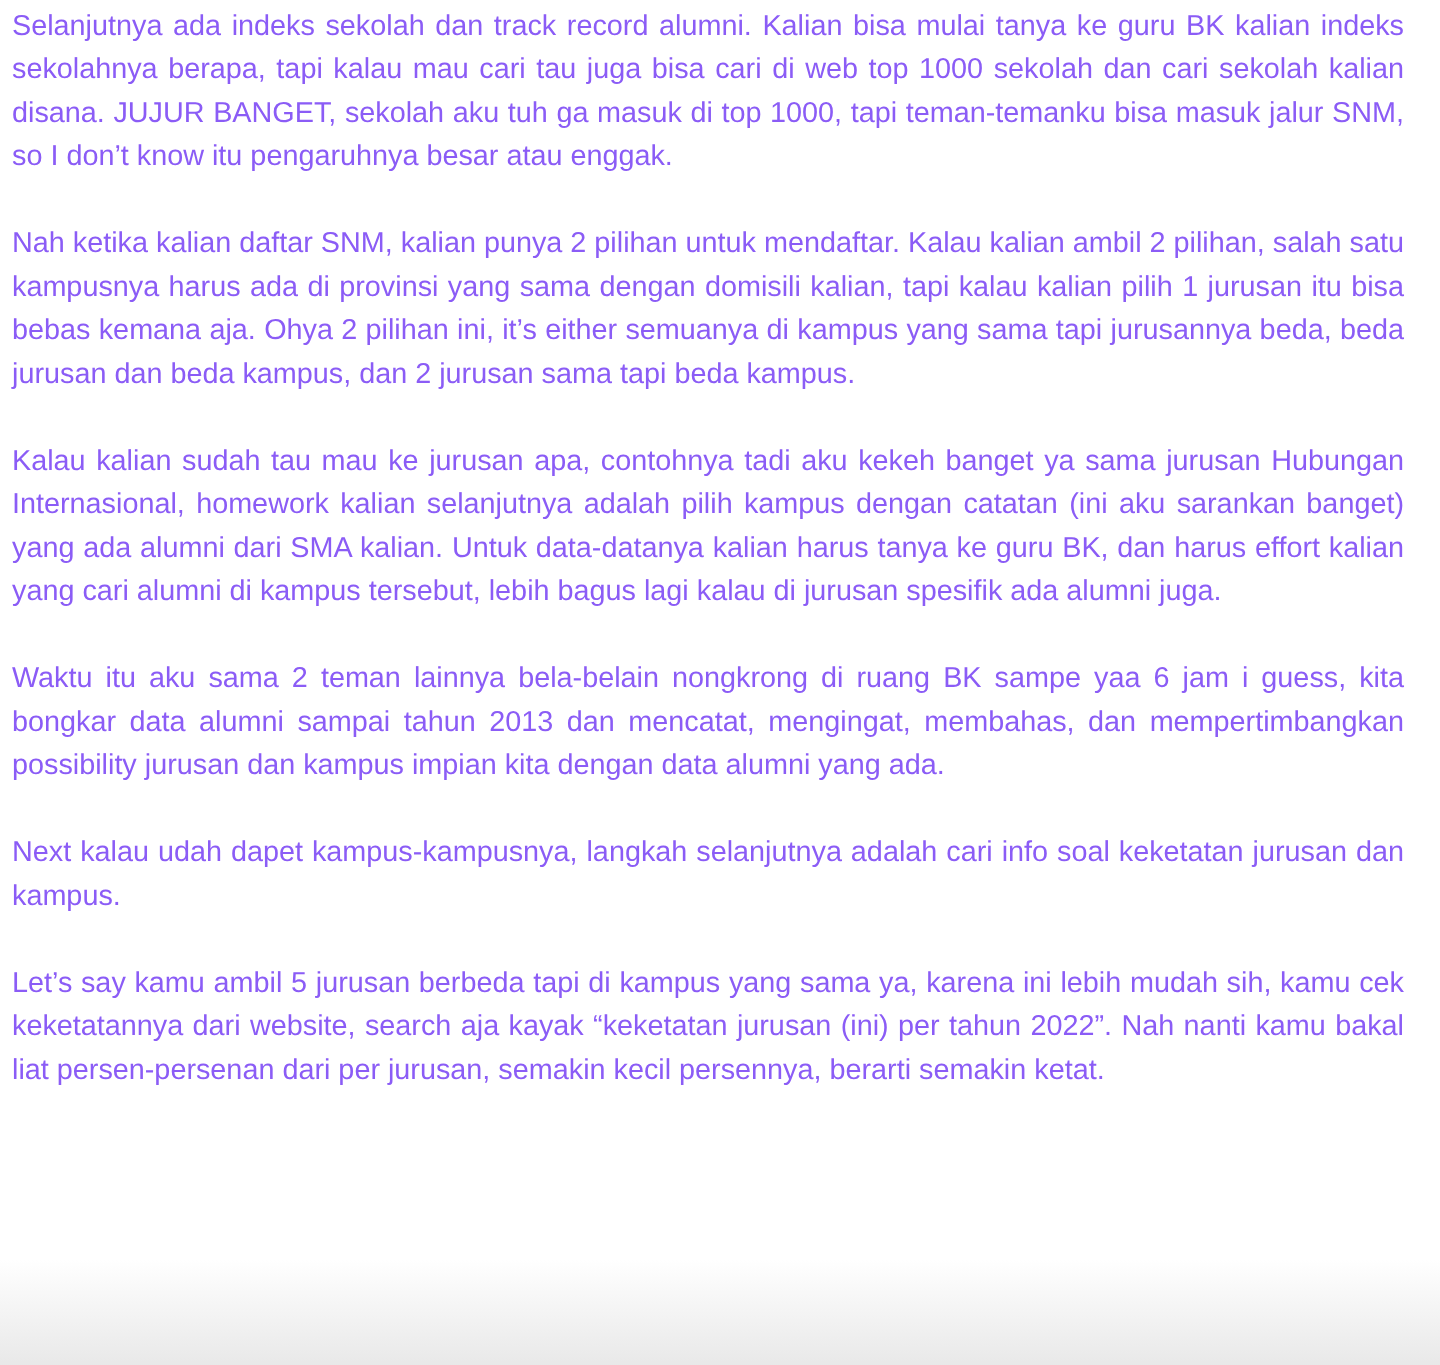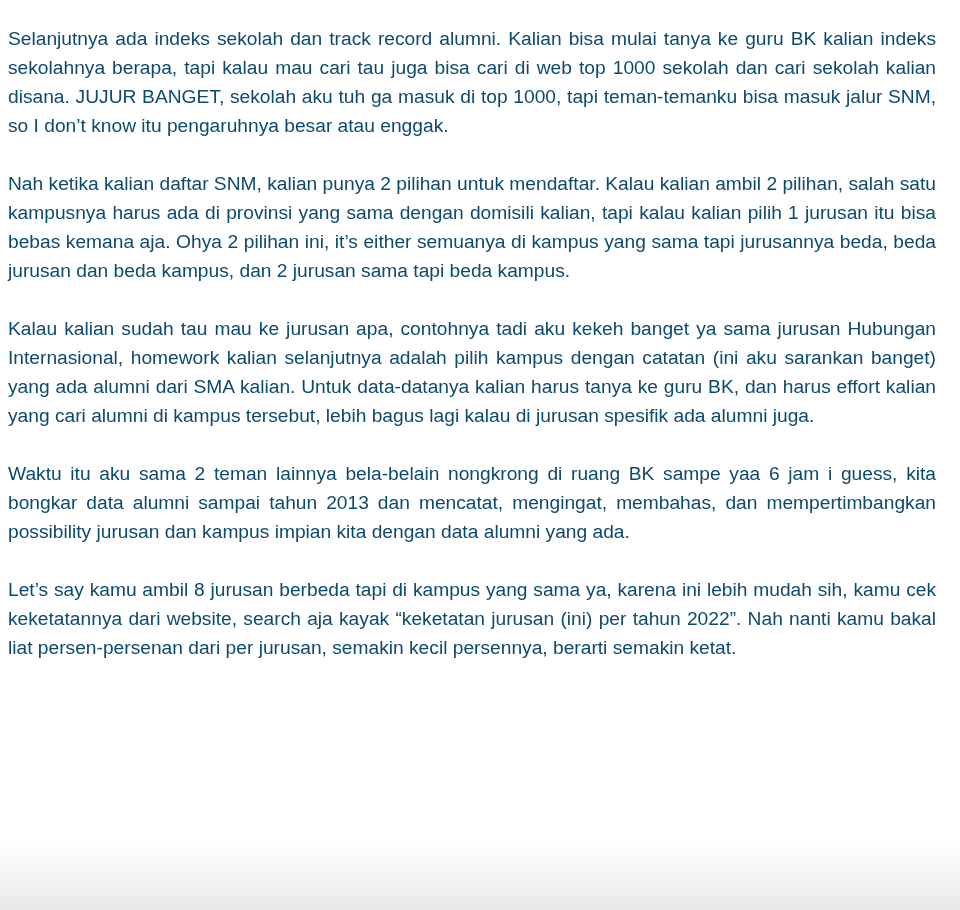--- a/index.html
+++ b/index.html
@@ -9,26 +9,26 @@
     }
     body {
       width: 960px;
       height: 910px;
       overflow: hidden;
       position: relative;
     }
     .doc {
       position: absolute;
       left: 8px;
-      top: 24px;
+      top: 3px;
       width: 928px;
       font-family: "Liberation Sans", sans-serif;
       font-size: 19.2px;
       line-height: 29px;
-      color: #0c4a6e;
+      color: #8b5cf6;
     }
     .para {
       margin: 0 0 29px 0;
       text-align: justify;
       text-align-last: left;
     }
     .bottom-fade {
       position: absolute;
       left: 0;
       right: 0;
@@ -39,16 +39,17 @@
     }
   </style>
 </head>
 <body>
 
 <div class="doc">
   <p class="para">Selanjutnya ada indeks sekolah dan track record alumni. Kalian bisa mulai tanya ke guru BK kalian indeks sekolahnya berapa, tapi kalau mau cari tau juga bisa cari di web top 1000 sekolah dan cari sekolah kalian disana. JUJUR BANGET, sekolah aku tuh ga masuk di top 1000, tapi teman-temanku bisa masuk jalur SNM, so I don’t know itu pengaruhnya besar atau enggak.</p>
   <p class="para">Nah ketika kalian daftar SNM, kalian punya 2 pilihan untuk mendaftar. Kalau kalian ambil 2 pilihan, salah satu kampusnya harus ada di provinsi yang sama dengan domisili kalian, tapi kalau kalian pilih 1 jurusan itu bisa bebas kemana aja. Ohya 2 pilihan ini, it’s either semuanya di kampus yang sama tapi jurusannya beda, beda jurusan dan beda kampus, dan 2 jurusan sama tapi beda kampus.</p>
   <p class="para">Kalau kalian sudah tau mau ke jurusan apa, contohnya tadi aku kekeh banget ya sama jurusan Hubungan Internasional, homework kalian selanjutnya adalah pilih kampus dengan catatan (ini aku sarankan banget) yang ada alumni dari SMA kalian. Untuk data-datanya kalian harus tanya ke guru BK, dan harus effort kalian yang cari alumni di kampus tersebut, lebih bagus lagi kalau di jurusan spesifik ada alumni juga.</p>
   <p class="para">Waktu itu aku sama 2 teman lainnya bela-belain nongkrong di ruang BK sampe yaa 6 jam i guess, kita bongkar data alumni sampai tahun 2013 dan mencatat, mengingat, membahas, dan mempertimbangkan possibility jurusan dan kampus impian kita dengan data alumni yang ada.</p>
-  <p class="para">Let’s say kamu ambil 8 jurusan berbeda tapi di kampus yang sama ya, karena ini lebih mudah sih, kamu cek keketatannya dari website, search aja kayak “keketatan jurusan (ini) per tahun 2022”. Nah nanti kamu bakal liat persen-persenan dari per jurusan, semakin kecil persennya, berarti semakin ketat.</p>
+  <p class="para">Next kalau udah dapet kampus-kampusnya, langkah selanjutnya adalah cari info soal keketatan jurusan dan kampus.</p>
+  <p class="para">Let’s say kamu ambil 5 jurusan berbeda tapi di kampus yang sama ya, karena ini lebih mudah sih, kamu cek keketatannya dari website, search aja kayak “keketatan jurusan (ini) per tahun 2022”. Nah nanti kamu bakal liat persen-persenan dari per jurusan, semakin kecil persennya, berarti semakin ketat.</p>
 </div>
 
 <div class="bottom-fade"></div>
 
 </body></html>

